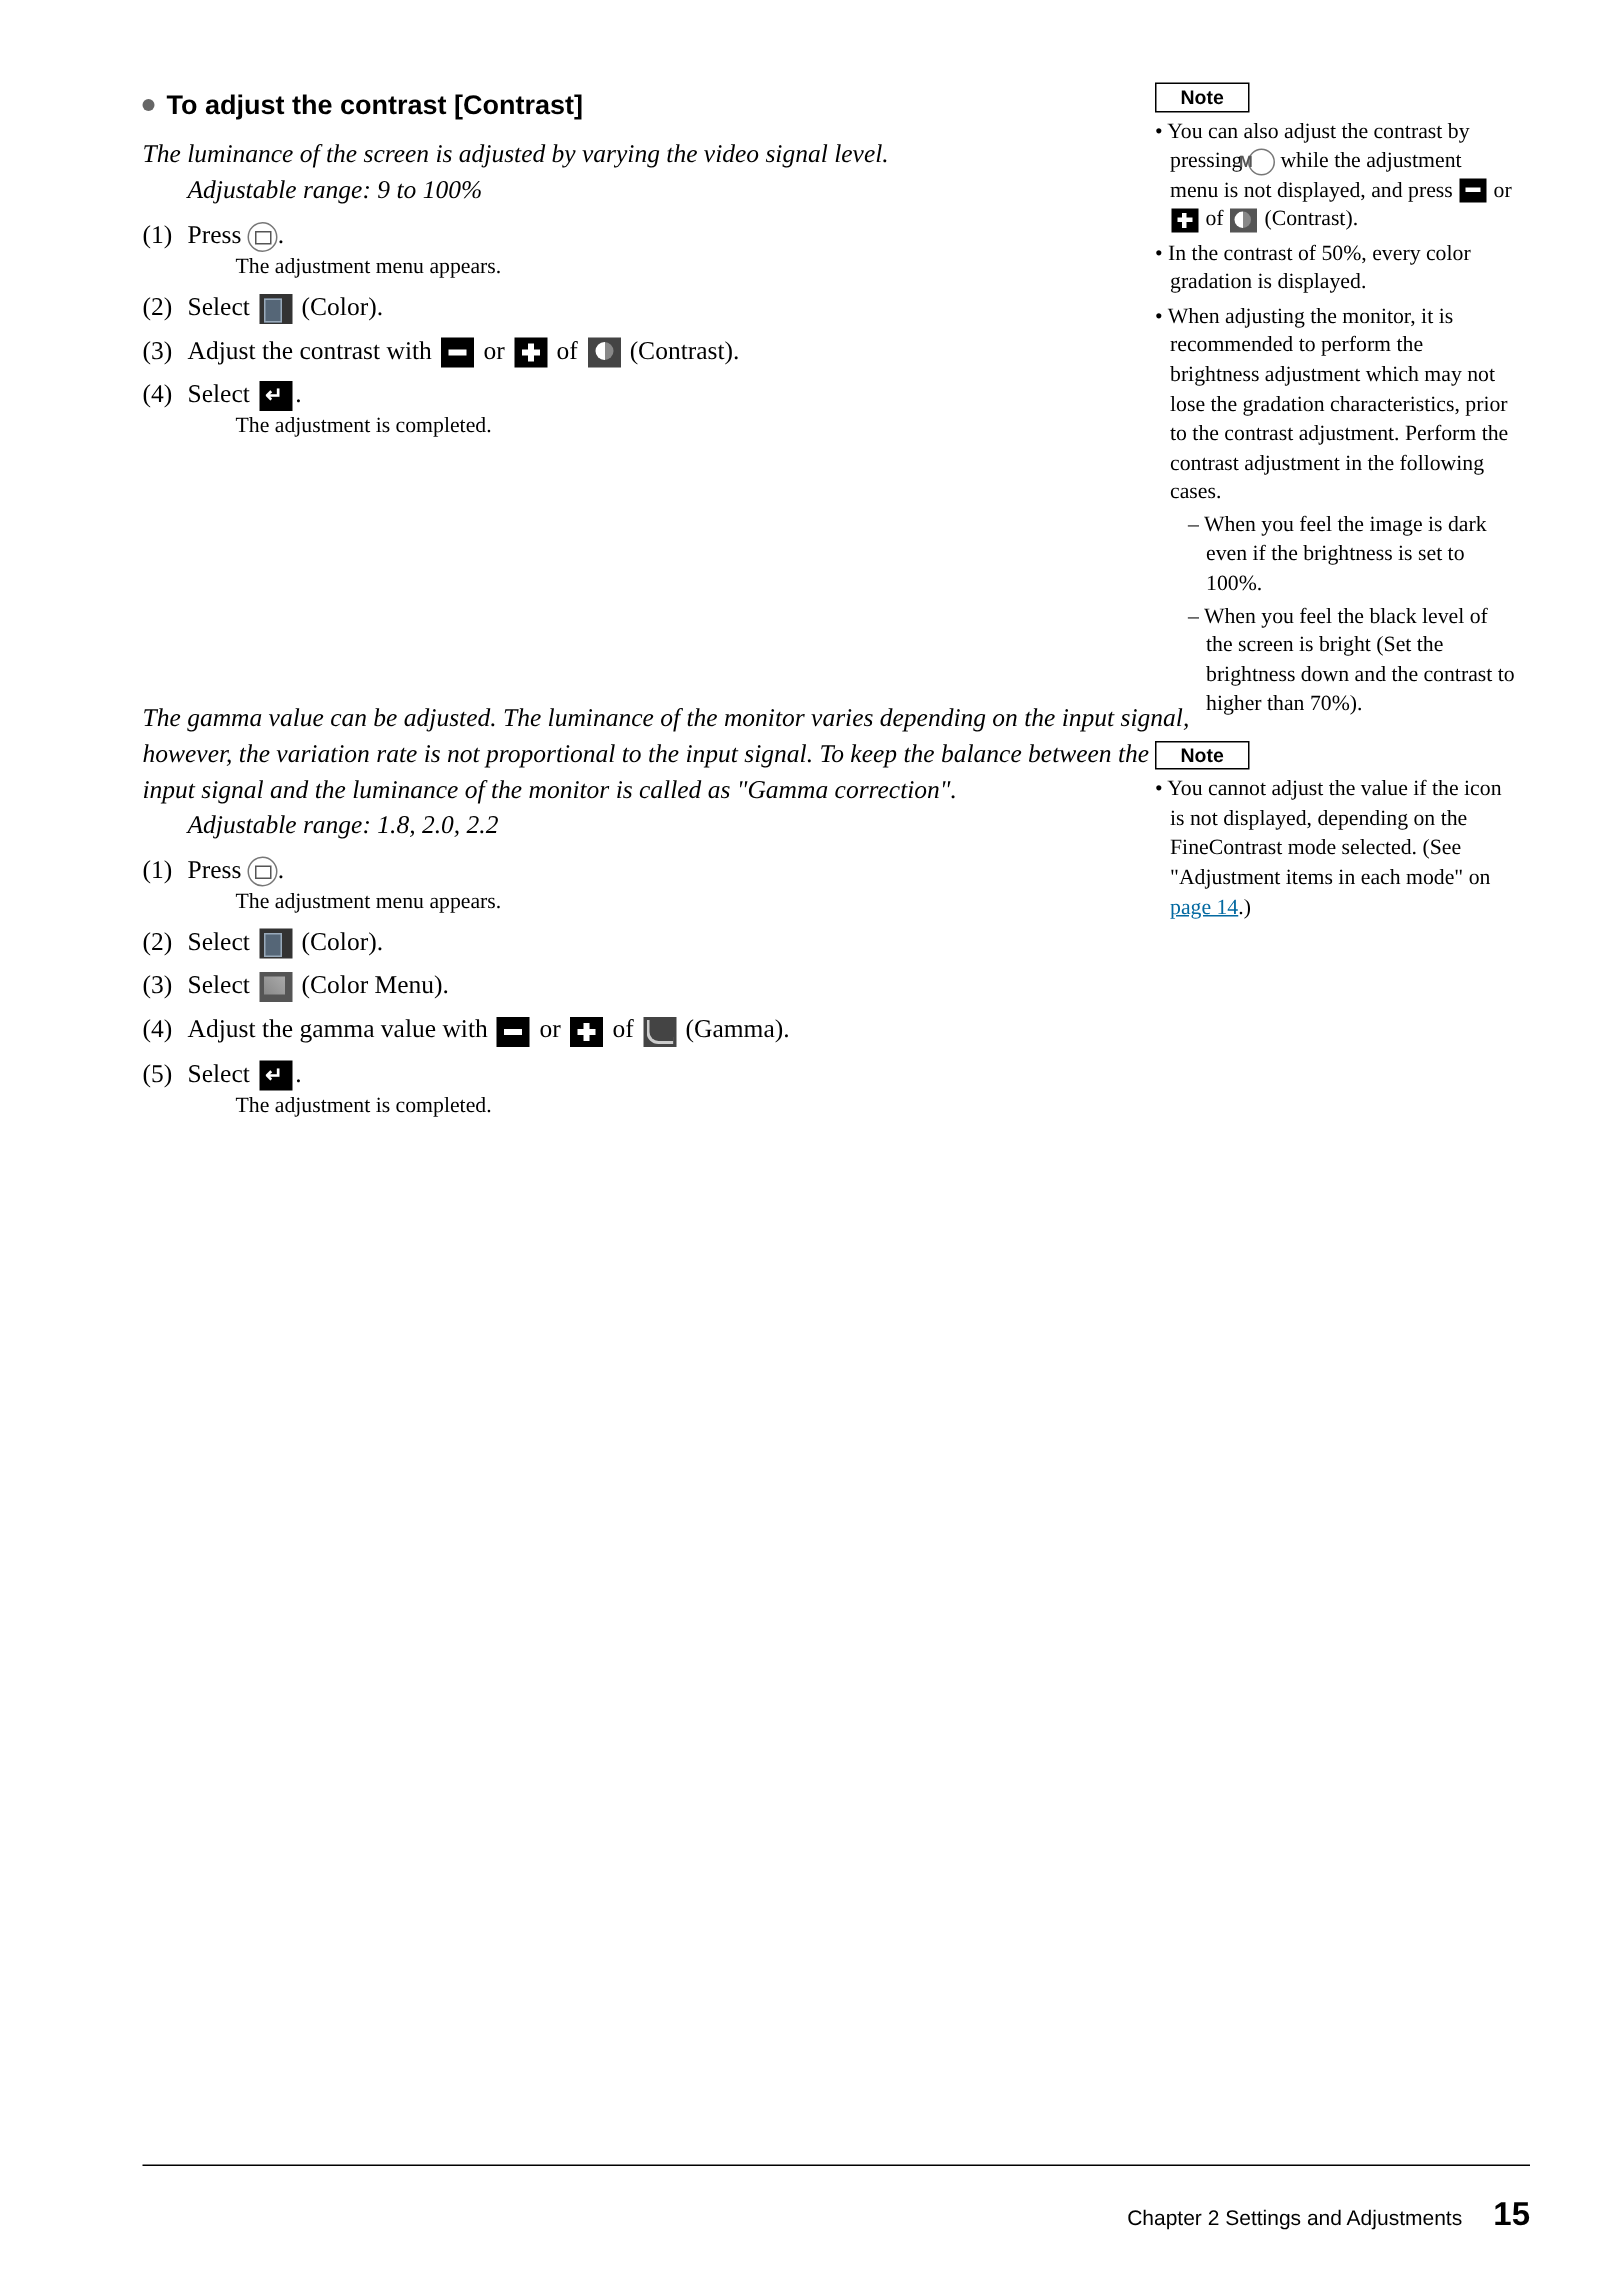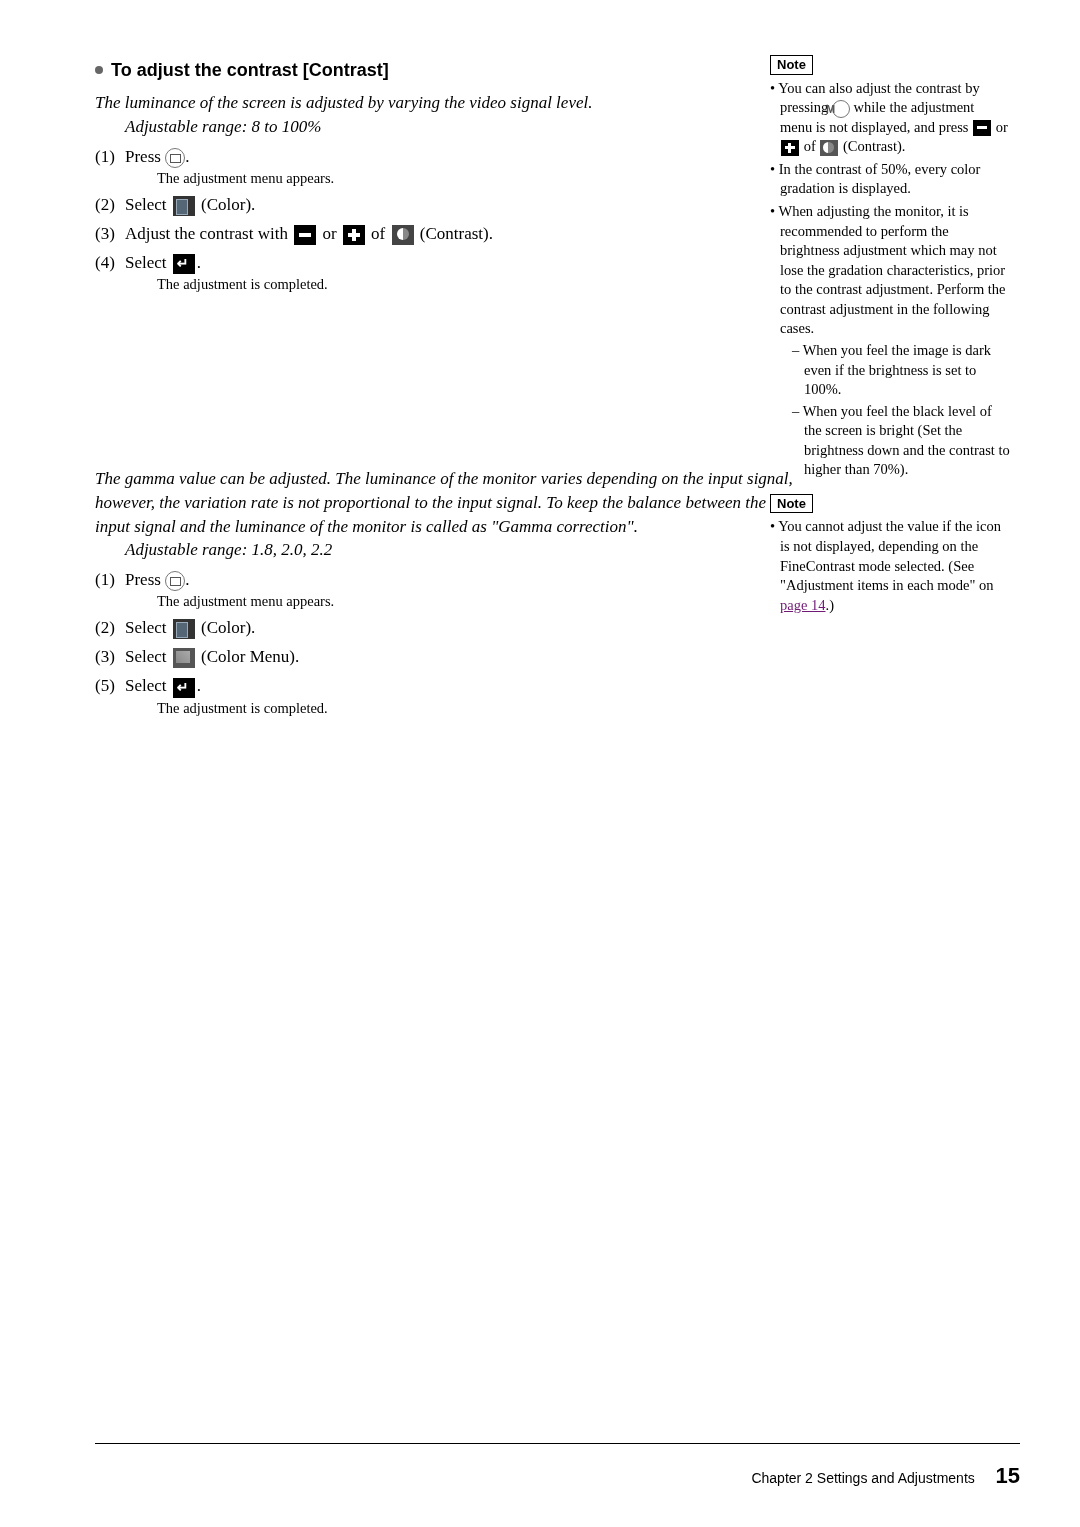--- a/index.html
+++ b/index.html
@@ -223,21 +223,21 @@
     content: "M";
     position: absolute;
     font-size: 11px;
     font-weight: bold;
     color: #555;
     left: 3px; top: 1px;
   }
   .note-box {
     display: inline-block;
     border: 1px solid #000;
-    padding: 0 6px;
+    padding: 0 16px;
     font-family: Arial, sans-serif;
     font-size: 13px;
     font-weight: bold;
     margin-bottom: 4px;
   }
   .sidebar ul {
     list-style: none;
     padding: 0;
   }
   .sidebar li.b1 {
@@ -249,21 +249,21 @@
     content: "• ";
   }
   .sidebar li.b2 {
     padding-left: 24px;
     text-indent: -12px;
     margin-top: 2px;
   }
   .sidebar li.b2::before {
     content: "– ";
   }
-  .link-blue { color: #701a75; text-decoration: underline; }
+  .link-blue { color: #0369a1; text-decoration: underline; }
   .footer {
     position: absolute;
     bottom: 38px;
     left: 95px;
     right: 60px;
     border-top: 1px solid #000;
     text-align: right;
     padding-top: 19px;
     font-family: Arial, sans-serif;
   }
@@ -278,21 +278,21 @@
 </style>
 </head>
 <body>
 
 <div class="main-col">
 
   <div class="section-heading">
     <span class="dot-bullet"></span><span>To adjust the contrast [Contrast]</span>
   </div>
   <div class="body-text">The luminance of the screen is adjusted by varying the video signal level.</div>
-  <div class="body-text indent1">Adjustable range: 8 to 100%</div>
+  <div class="body-text indent1">Adjustable range: 9 to 100%</div>
 
   <div class="step-line">
     <span class="num">(1)</span><span>Press </span><span class="icon-circle-menu"></span><span>.</span>
   </div>
   <div class="step-small">The adjustment menu appears.</div>
 
   <div class="step-line">
     <span class="num">(2)</span><span>Select </span><span class="icon-dark icon-color"></span><span> (Color).</span>
   </div>
 
@@ -315,20 +315,23 @@
   <div class="step-small">The adjustment menu appears.</div>
 
   <div class="step-line">
     <span class="num">(2)</span><span>Select </span><span class="icon-dark icon-color"></span><span> (Color).</span>
   </div>
 
   <div class="step-line">
     <span class="num">(3)</span><span>Select </span><span class="icon-dark icon-color-menu"></span><span> (Color Menu).</span>
   </div>
 
+  <div class="step-line">
+    <span class="num">(4)</span><span>Adjust the gamma value with </span><span class="icon-box icon-minus"></span><span> or </span><span class="icon-box icon-plus"></span><span> of </span><span class="icon-dark icon-gamma"></span><span> (Gamma).</span>
+  </div>
 
   <div class="step-line">
     <span class="num">(5)</span><span>Select </span><span class="icon-box icon-return"></span><span>.</span>
   </div>
   <div class="step-small">The adjustment is completed.</div>
 </div>
 
 <div class="sidebar">
 
   <div>

